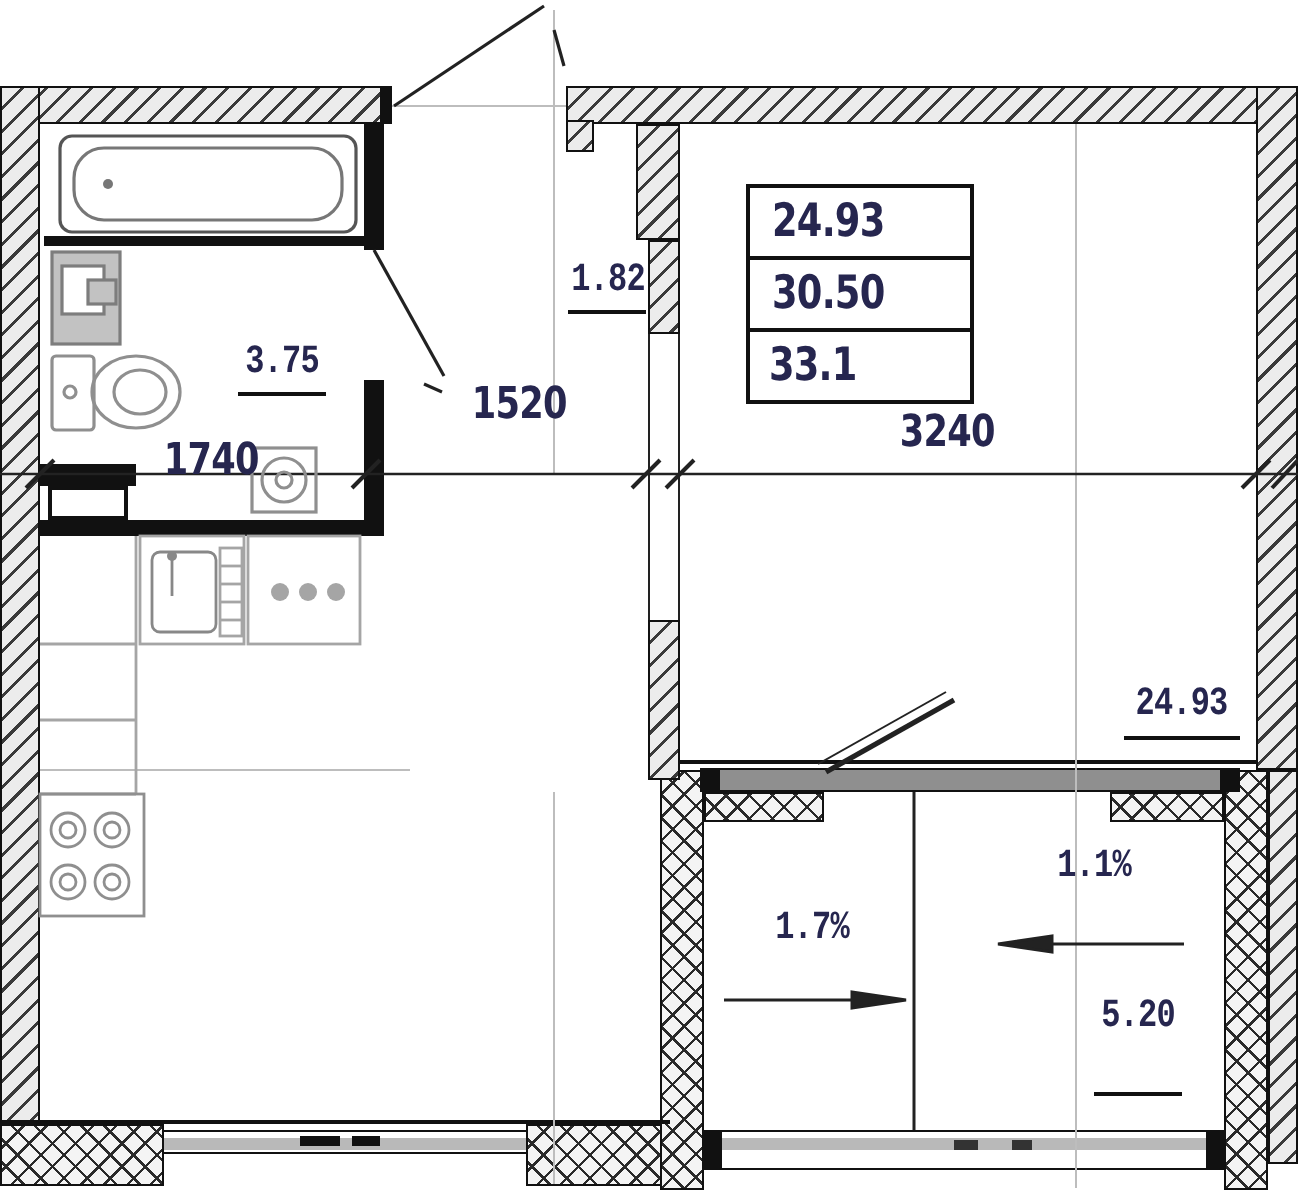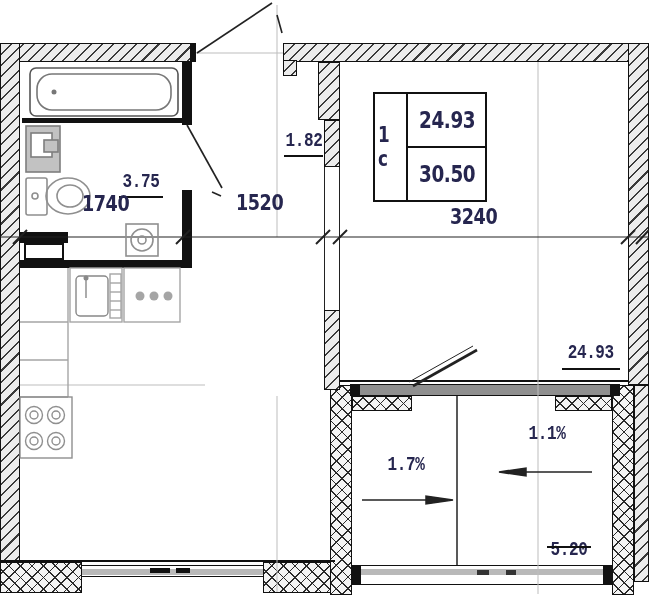--- a/index.html
+++ b/index.html
@@ -163,45 +163,45 @@
       <g stroke="#222" stroke-width="1.5" fill="#222">
         <line x1="362" y1="500" x2="448" y2="500"></line>
         <polygon points="453,500 426,496 426,504"></polygon>
         <line x1="592" y1="472" x2="504" y2="472"></line>
         <polygon points="499,472 526,468 526,476"></polygon>
       </g>
     </g>
   </svg>
 
   <div class="itable">
-    <div class="c1">
-        <span class="sq">1 с</span>
-      </div>
     <div class="c2">
       <div class="row">
           <span class="sq">24.93</span>
         </div>
       <div class="row">
           <span class="sq">30.50</span>
         </div>
+      <div class="row">
+          <span class="sq">33.1</span>
+        </div>
     </div>
   </div>
 
   <div class="lbl area" style="left:113px;top:172px;width:56px"><span class="sq">3.75</span></div>
   <div class="u" style="left:119px;top:196px;width:44px"></div>
 
   <div class="lbl area" style="left:281px;top:131px;width:44px"><span class="sq">1.82</span></div>
   <div class="u" style="left:284px;top:155px;width:39px"></div>
 
   <div class="lbl area" style="left:559px;top:343px;width:64px"><span class="sq">24.93</span></div>
   <div class="u" style="left:562px;top:368px;width:58px"></div>
 
-  <div class="lbl area" style="left:544px;top:540px;width:50px"><span class="sq">5.20</span></div>
+  <div class="lbl area" style="left:544px;top:499px;width:50px"><span class="sq">5.20</span></div>
   <div class="u" style="left:547px;top:546px;width:44px"></div>
 
-  <div class="lbl dim" style="left:76px;top:193px;width:54px"><span class="sq">1740</span></div>
+  <div class="lbl dim" style="left:76px;top:220px;width:54px"><span class="sq">1740</span></div>
   <div class="lbl dim" style="left:230px;top:192px;width:54px"><span class="sq">1520</span></div>
   <div class="lbl dim" style="left:444px;top:206px;width:54px"><span class="sq">3240</span></div>
 
   <div class="lbl area" style="left:380px;top:455px;width:52px"><span class="sq">1.7%</span></div>
   <div class="lbl area" style="left:521px;top:424px;width:52px"><span class="sq">1.1%</span></div>
 
 </div>
 
 </body></html>

